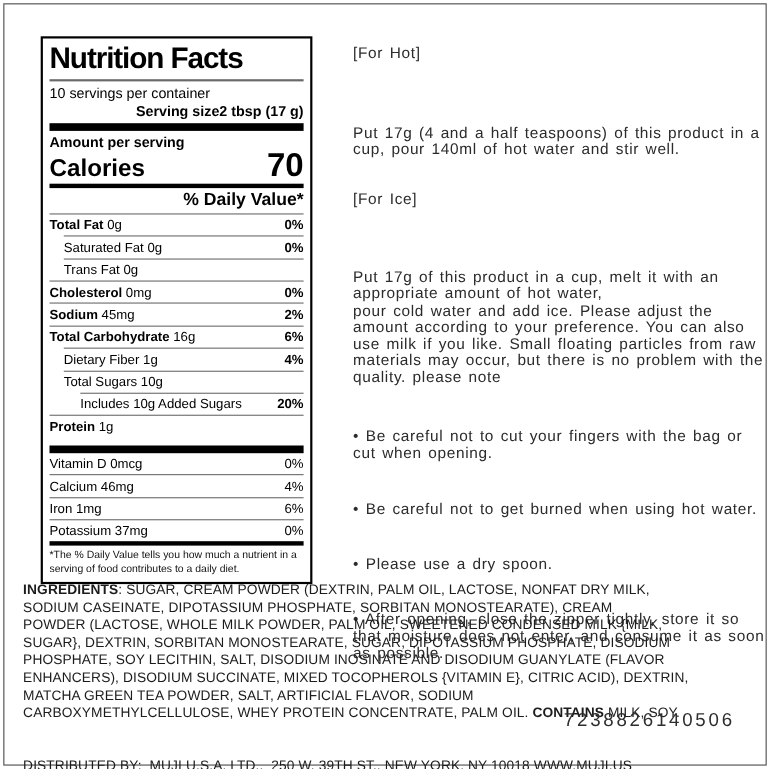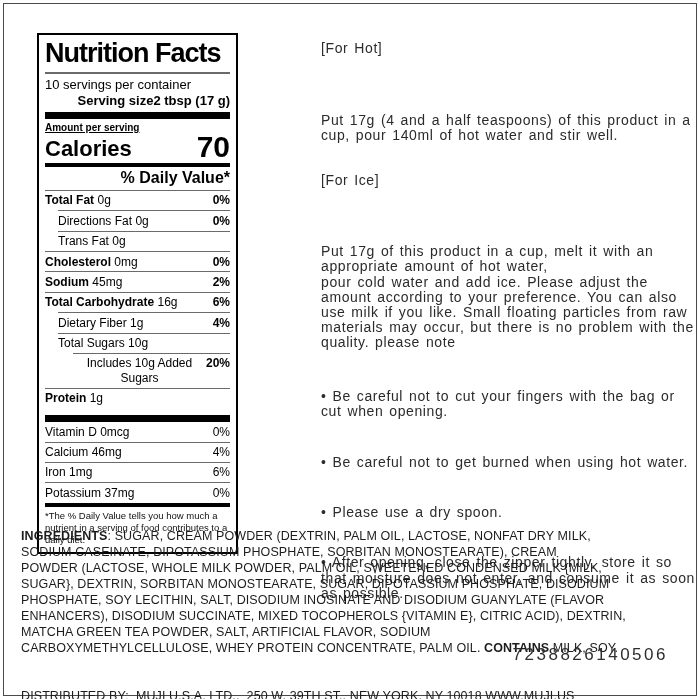--- a/index.html
+++ b/index.html
@@ -3,31 +3,31 @@
 <meta charset="utf-8">
 <style>
   * { margin:0; padding:0; box-sizing:border-box; }
   html,body { background:#fff; }
   body { font-family:"Liberation Sans", sans-serif; color:#000; }
   .page { position:relative; width:700px; height:699px; background:#fff; overflow:hidden; }
   .frame { position:absolute; inset:3px; border:1px solid #4a4a4a; pointer-events:none; }
 
   
   .nfl {
-    position:absolute; left:37px; top:33px; width:201px;
+    position:absolute; left:37px; top:33px; width:247px;
     border:2px solid #000; background:#fff; padding:4px 6px 5px 6px;
   }
   .nfl-title { font-size:27px; font-weight:bold; letter-spacing:-1px; line-height:1.1;
                border-bottom:2px solid #6a6a6a; padding-bottom:3px; }
   .nfl-servings { font-size:13px; line-height:1.25; padding-top:3px; }
   .nfl-serving-row { display:flex; justify-content:flex-end; font-size:13px; font-weight:bold; line-height:1.3; padding-bottom:2px; }
   .bar { background:#000; height:7px; }
   .bar-med { height:4px; }
   .bar-mt { margin-top:7px; }
-  .nfl-aps { font-size:10px; font-weight:bold; padding-top:3px;text-decoration:underline; }
+  .nfl-aps { font-size:13px; font-weight:bold; padding-top:3px; }
   .nfl-cal-row { display:flex; justify-content:space-between; align-items:flex-end; margin-bottom:3px; }
   .nfl-cal-label { font-size:22px; font-weight:bold; line-height:1; }
   .nfl-cal-value { font-size:30px; font-weight:bold; line-height:0.9; }
   .nfl-dv-header { font-size:16px; font-weight:bold; text-align:right; padding:2px 0 3px 0; }
   .nrow { display:flex; justify-content:space-between; border-top:1px solid #6a6a6a;
           font-size:12px; line-height:1.2; padding:2.5px 0;text-align:center; }
   .nrow .b { font-weight:bold; }
   .ndv { font-weight:bold; }
   .i1 { margin-left:13px; }
   .i2 { margin-left:28px; }
@@ -81,21 +81,21 @@
       <span class="nfl-cal-value">70</span>
     </div>
     <div class="bar bar-med"></div>
     <div class="nfl-dv-header">% Daily Value*</div>
 
     <div class="nrow">
       <span><span class="b">Total Fat</span> <span>0g</span></span>
       <span class="ndv">0%</span>
     </div>
     <div class="nrow i1">
-      <span><span>Directions Fat</span> <span>0g</span></span>
+      <span><span>Saturated Fat</span> <span>0g</span></span>
       <span class="ndv">0%</span>
     </div>
     <div class="nrow i1">
       <span><span>Trans Fat</span> <span>0g</span></span>
       <span class="ndv"></span>
     </div>
     <div class="nrow">
       <span><span class="b">Cholesterol</span> <span>0mg</span></span>
       <span class="ndv">0%</span>
     </div>

